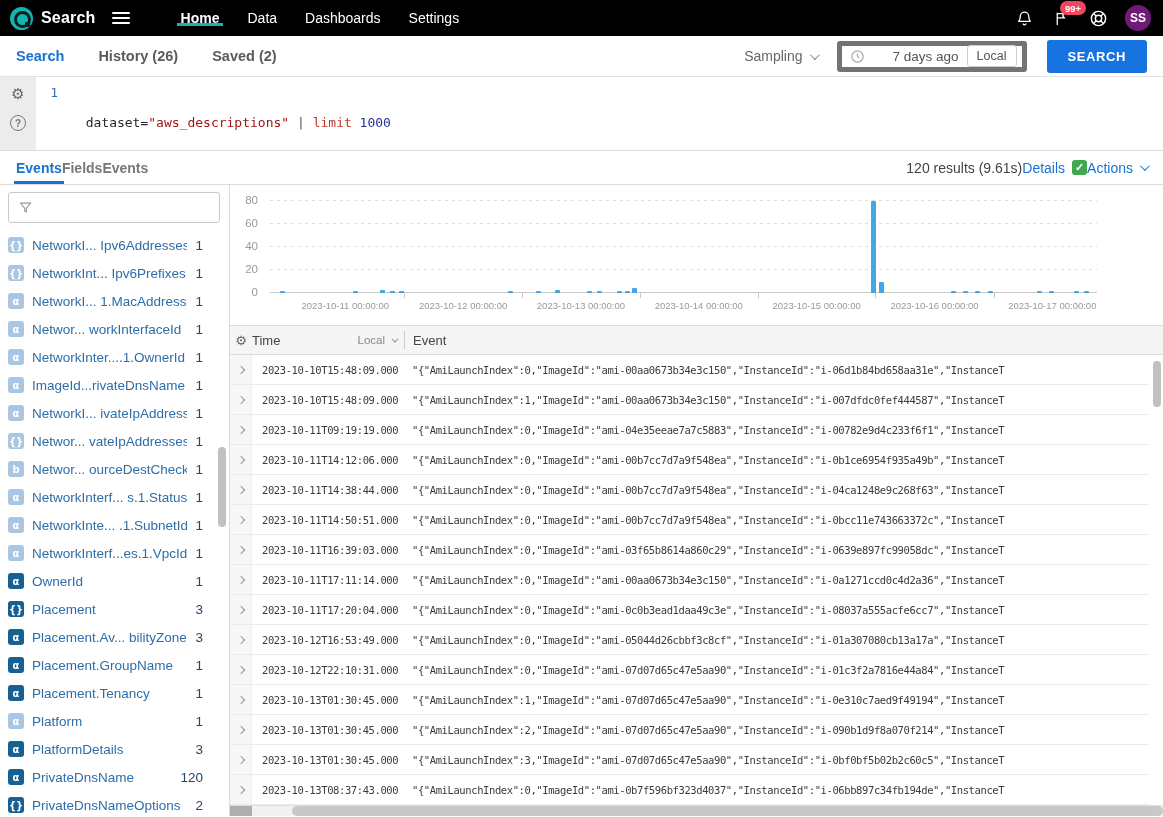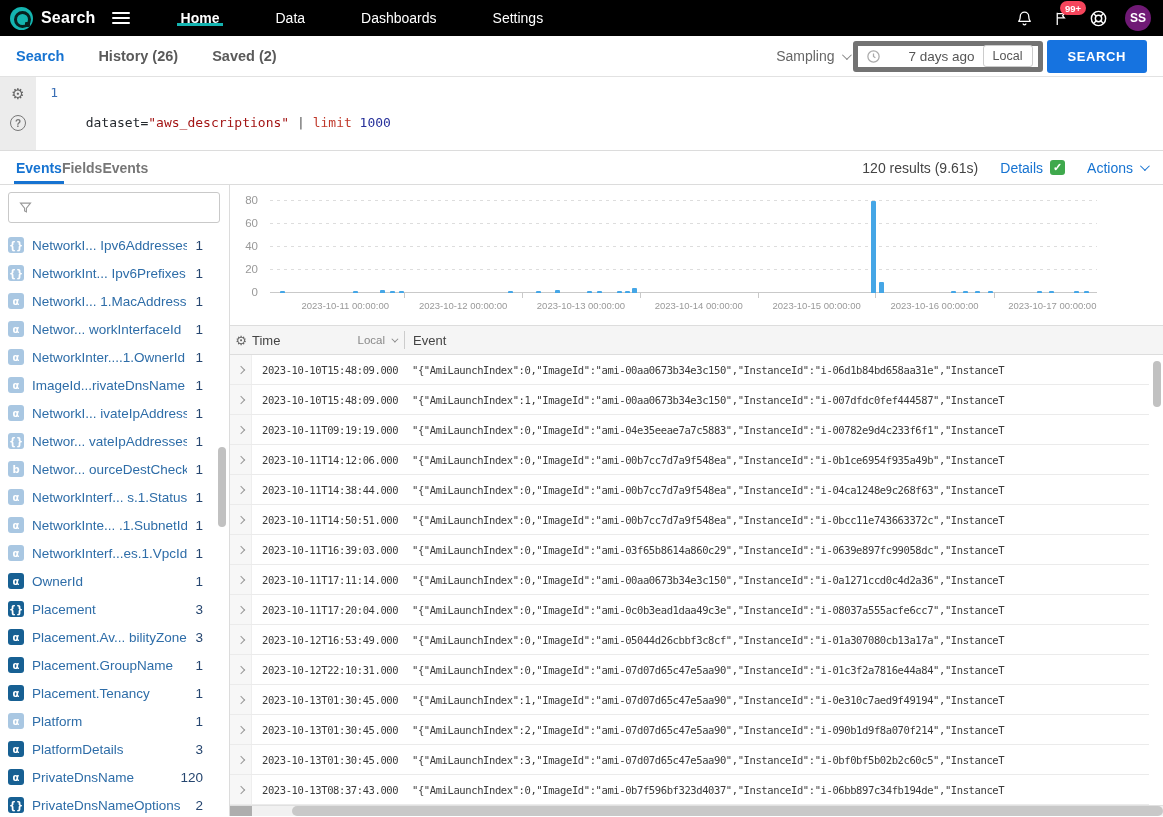--- a/index.html
+++ b/index.html
@@ -12,41 +12,41 @@
   .logo { width:23px; height:23px; border-radius:50%; background:#14b4b0; margin:0 8px 0 10px;
     position:relative; }
   .logo::after { content:""; position:absolute; top:4px; left:4px; width:11px; height:11px;
     border:3px solid #07201f; border-radius:50%; }
   .logo::before { content:""; position:absolute; right:3px; bottom:3px; width:5px; height:5px;
     background:#07201f; border-radius:1px; z-index:2; }
   .product { font-size:16px; font-weight:700; letter-spacing:.2px; }
   .hamburger { margin:0 18px 0 16px; cursor:pointer; display:flex; flex-direction:column; gap:3px; }
   .hamburger span { width:18px; height:2px; background:#fff; border-radius:1px; }
   .topbar-divider { width:1px; background:#3a3a3a; margin:4px 0; }
-  .topnav { display:flex; align-items:center; margin-left:18px;gap:28px; }
+  .topnav { display:flex; align-items:center; margin-left:18px; }
   .nav-item { display:flex; align-items:center; padding:0 14px; font-size:14px; color:#fff;
     position:relative; cursor:pointer; }
   .nav-item.active { font-weight:700; }
   .nav-item.active::after { content:""; position:absolute; left:10px; right:10px; bottom:0;
     height:3px; background:#14b4b0; }
   .topbar-right { margin-left:auto; display:flex; align-items:center; gap:17px; padding-right:12px; }
   .tb-icon { position:relative; width:20px; height:20px; display:flex; align-items:center;
     justify-content:center; cursor:pointer; }
   .badge { position:absolute; top:-7px; left:9px; background:#f5455c; color:#fff; font-size:9.5px;
     font-weight:700; border-radius:8px; padding:1.5px 5px; }
   .avatar { width:26px; height:26px; border-radius:50%; background:#701a75; color:#fff;
     font-size:12px; font-weight:700; display:flex; align-items:center; justify-content:center; cursor:pointer; }
 
   
   .searchbar { height:41px; display:flex; align-items:center; padding:0 16px;
     border-bottom:1px solid #e2e2e2; }
   .sb-tabs { display:flex; gap:34px; }
   .sb-tab { font-size:14.5px; color:#5a5a5a; font-weight:600; cursor:pointer; }
   .sb-tab.active { color:#1673d1; }
-  .sb-right { margin-left:auto; display:flex; align-items:center; gap:4px; }
+  .sb-right { margin-left:auto; display:flex; align-items:center; gap:20px; }
   .sampling { font-size:14px; color:#666; display:flex; align-items:center; gap:7px; cursor:pointer; }
   .caret { width:7px; height:7px; border-right:1.5px solid #888; border-bottom:1.5px solid #888;
     transform:rotate(45deg) translateY(-2px); display:inline-block; }
   .caret.blue { border-color:#1673d1; }
   .timebox { width:190px; height:31px; border:5px solid #737373; border-radius:3px;
     display:flex; align-items:center; padding:0 5px 0 8px; gap:8px; cursor:pointer; }
   .timerange { flex:1; text-align:right; font-size:13.5px; color:#555; }
   .localbtn { border:1px solid #ccc; border-radius:3px; font-size:12.5px; color:#555;
     padding:3px 9px; background:#fff; cursor:pointer; }
   .searchbtn { background:#1673e0; color:#fff; font-size:13px; font-weight:700; letter-spacing:.6px;
@@ -66,21 +66,21 @@
 
   
   .resultsbar { height:34px; display:flex; align-items:stretch; padding:0 16px;
     border-bottom:1px solid #dcdcdc; }
   .r-tabs { display:flex; }
   .r-tab { display:flex; align-items:center; font-size:14px; color:#777; font-weight:600;
     position:relative; cursor:pointer; }
   .r-tab.active { color:#1673d1; }
   .r-tab.active::after { content:""; position:absolute; left:-2px; right:-2px; bottom:0; height:3px;
     background:#1673d1; }
-  .r-right { margin-left:auto; display:flex; align-items:center; gap:22px; }
+  .r-right { margin-left:auto; display:flex; align-items:center; }
   .results-count { font-size:14px; color:#444; }
   .details { display:flex; align-items:center; gap:7px; font-size:14px; color:#1673d1; cursor:pointer; }
   .checkbox { width:15px; height:15px; background:#3fa94d; border-radius:3px; color:#fff;
     font-size:11px; font-weight:700; display:flex; align-items:center; justify-content:center; }
   .actions { display:flex; align-items:center; gap:7px; font-size:14px; color:#1673d1; cursor:pointer; }
 
   
   .main { display:flex; height:631px; }
   .sidebar { width:230px; border-right:1px solid #dcdcdc; padding:7px 0 0 8px; position:relative;
     overflow:hidden; }

